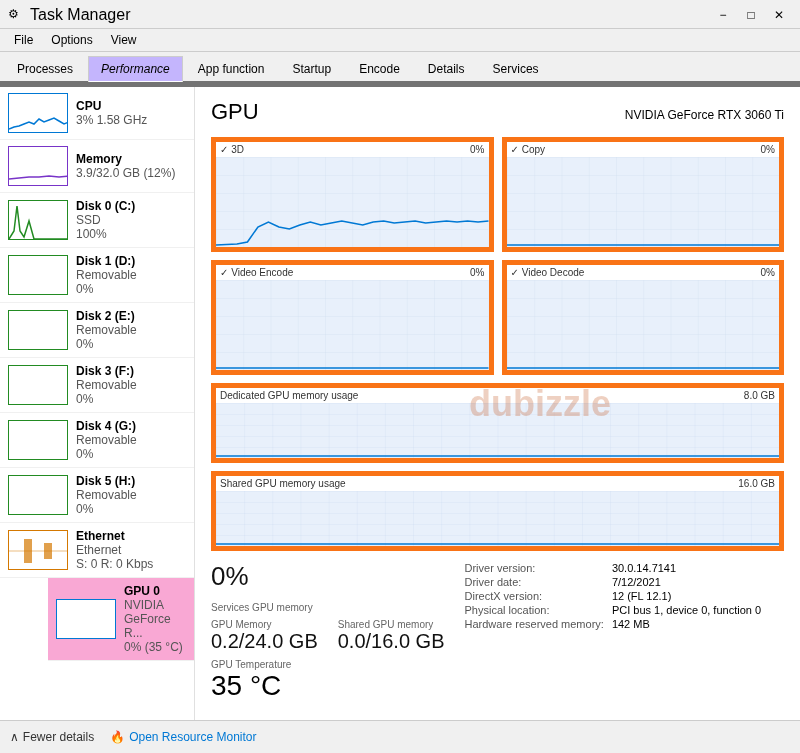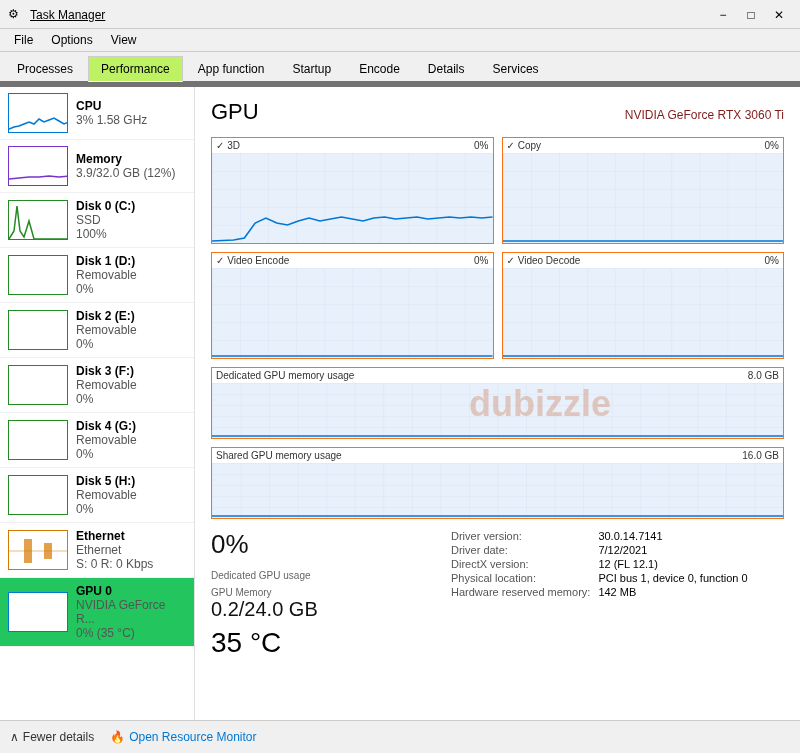--- a/index.html
+++ b/index.html
@@ -8,21 +8,21 @@
     .title-bar {
       background: #f0f0f0;
       display: flex;
       align-items: center;
       justify-content: space-between;
       padding: 6px 8px 4px 8px;
       border-bottom: 1px solid #ccc;
     }
     .title-bar-left { display: flex; align-items: center; gap: 6px; }
     .title-icon { width: 16px; height: 16px; display: inline-block; }
-    .title-text { font-size: 12px; text-decoration: underline; }
+    .title-text { font-size: 16px; }
     .title-controls { display: flex; gap: 2px; }
     .title-btn { width: 26px; height: 18px; border: none; background: transparent; cursor: pointer; font-size: 12px; display: flex; align-items: center; justify-content: center; }
 
     .menu-bar {
       display: flex;
       align-items: center;
       padding: 2px 6px;
       gap: 2px;
       border-bottom: 1px solid #ccc;
     }
@@ -38,25 +38,26 @@
     .tab {
       padding: 5px 12px;
       cursor: pointer;
       font-size: 12px;
       border: 1px solid transparent;
       border-bottom: none;
       margin-right: 2px;
       background: #f0f0f0;
     }
     .tab.active {
-      background: #bef264;
+      background: #c4b5fd;
       border: 1px solid #ccc;
       border-bottom: 1px solid #fff;
       margin-bottom: -1px;
       z-index: 1;
+      font-style: italic;
     }
 
     .main-content {
       display: flex;
       height: calc(753px - 88px - 32px);
       background: #fff;
     }
 
     .sidebar {
       width: 195px;
@@ -65,21 +66,21 @@
       overflow-y: auto;
     }
     .sidebar-item {
       display: flex;
       align-items: center;
       padding: 6px 8px;
       cursor: pointer;
       border-bottom: 1px solid #f0f0f0;
       gap: 8px;
     }
-    .sidebar-item.selected { background: #22c55e; }
+    .sidebar-item.selected { background: #f9a8d4; margin-left: 48px; }
 
     .sidebar-graph {
       width: 60px;
       height: 40px;
       border: 1px solid #ccc;
       background: #fff;
       flex-shrink: 0;
       position: relative;
       overflow: hidden;
     }
@@ -109,31 +110,31 @@
       overflow-y: auto;
     }
 
     .gpu-header {
       display: flex;
       justify-content: space-between;
       align-items: baseline;
       margin-bottom: 12px;
     }
     .gpu-title { font-size: 22px; font-weight: 300; }
-    .gpu-model { font-size: 12px; color: #7f1d1d; }
+    .gpu-model { font-size: 12px; color: #000000; }
 
     .charts-grid {
       display: grid;
       grid-template-columns: 1fr 1fr;
       gap: 8px;
       margin-bottom: 8px;
     }
 
     .chart-box {
-      border: 1px solid #f97316;
+      border: 5px solid #f97316;
       position: relative;
       background: #fff;
     }
     .chart-label {
       font-size: 10px;
       color: #333;
       padding: 2px 4px;
       display: flex;
       justify-content: space-between;
     }
@@ -459,29 +460,34 @@
         </svg>
       </div>
     </div>
 
     <div style="display:flex; gap:16px;">
       <div style="flex:0 0 auto; min-width:220px;">
         <div style="margin-bottom:10px;">
           <div class="stat-value big">0%</div>
         </div>
         <div style="margin-bottom:6px;">
-          <div class="stat-label">Dedicated GPU usage</div>
+          <div class="stat-label">Services GPU memory</div>
         </div>
         <div style="display:flex; gap:20px; margin-bottom:6px;">
           <div>
             <div class="stat-label">GPU Memory</div>
             <div class="stat-value">0.2/24.0 GB</div>
           </div>
+          <div>
+            <div class="stat-label">Shared GPU memory</div>
+            <div class="stat-value">0.0/16.0 GB</div>
+          </div>
         </div>
         <div>
+          <div class="stat-label">GPU Temperature</div>
           <div class="temperature-value">35 °C</div>
         </div>
       </div>
       <div class="right-stats">
         <table>
           <tbody>
               <tr>
             <td>Driver version:</td>
             <td>30.0.14.7141</td>
           </tr>

